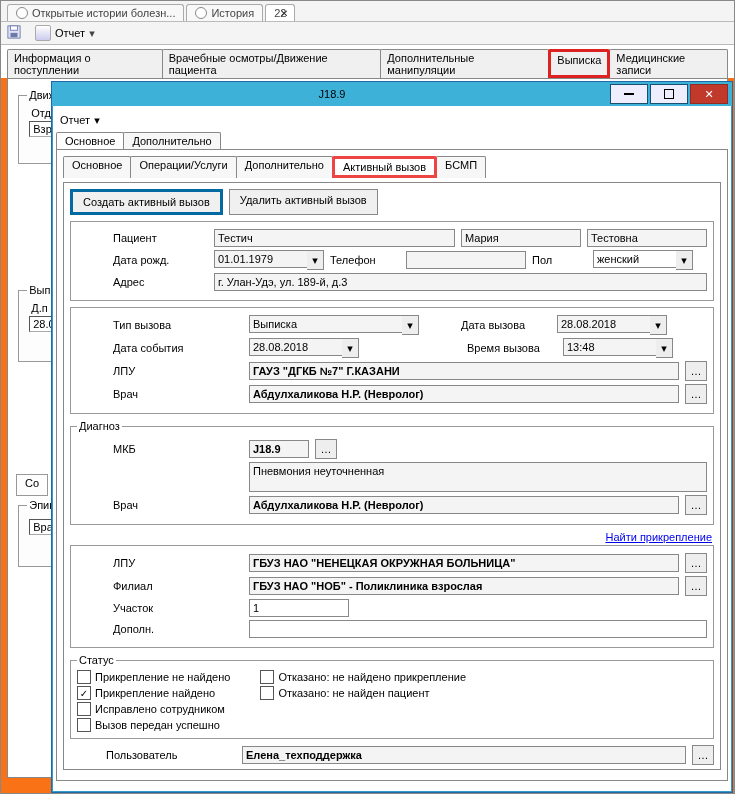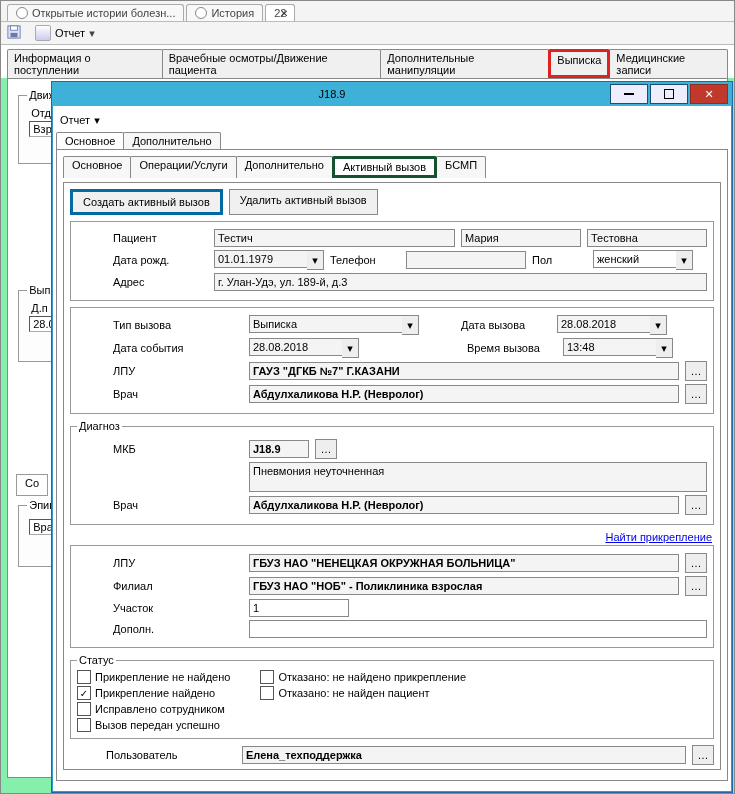--- a/index.html
+++ b/index.html
@@ -9,21 +9,21 @@
     font-size: 11px;
     background: #fff;
     color: #000;
     overflow: hidden;
   }
   .bg-main {
     position: relative;
     width: 735px; height: 794px;
     border: 1px solid #888;
     box-sizing: border-box;
-    background: #86efac;
+    background: #f97316;
   }
   
   .top-tabs {
     display: flex;
     align-items: flex-end;
     height: 20px;
     padding-left: 6px;
     gap: 2px;
     background: #f4f4f4;
     border-bottom: 1px solid #bbb;
@@ -93,21 +93,21 @@
   .modal-toolbar{height:20px;display:flex;align-items:center;gap:4px;padding:0 4px;}
   .inner-tabs{display:flex;gap:0;margin-top:2px;}
   .inner-tab{border:1px solid #888;border-bottom:none;padding:2px 8px;background:#f7f7f7;border-radius:2px 2px 0 0;}
   .inner-tab + .inner-tab{margin-left:-1px;}
   .inner-tab.active{background:#fff;position:relative;z-index:2;}
   .inner-panel{border:1px solid #888;height:632px;background:#fff;padding:6px;box-sizing:border-box;overflow:hidden;}
   .sub-tabs{display:flex;gap:0;margin-bottom:4px;}
   .sub-tab{border:1px solid #888;border-bottom:none;padding:2px 8px;background:#f7f7f7;border-radius:2px 2px 0 0;}
   .sub-tab + .sub-tab{margin-left:-1px;}
   .sub-tab.active{background:#fff;}
-  .sub-tab.hl{border:3px solid #14532d;position:relative;z-index:3;}
+  .sub-tab.hl{border:3px solid #ef4444;position:relative;z-index:3;}
   .sub-panel{border:1px solid #888;height:588px;padding:6px;box-sizing:border-box;overflow:hidden;}
   
   .action-row{display:flex;gap:6px;margin-bottom:6px;}
   .btn{border:1px solid #888;background:#f0f0f0;padding:4px 10px;}
   .btn.hl{border:3px solid #0369a1;}
   
   fieldset.fs{border:1px solid #999;margin:0 0 6px 0;padding:4px 6px 6px 6px;}
   .row{display:flex;align-items:center;gap:6px;margin:3px 0;}
   .lbl{width:95px;flex:0 0 auto;padding-left:36px;}
   .lbl-w60{width:70px;flex:0 0 auto;}

